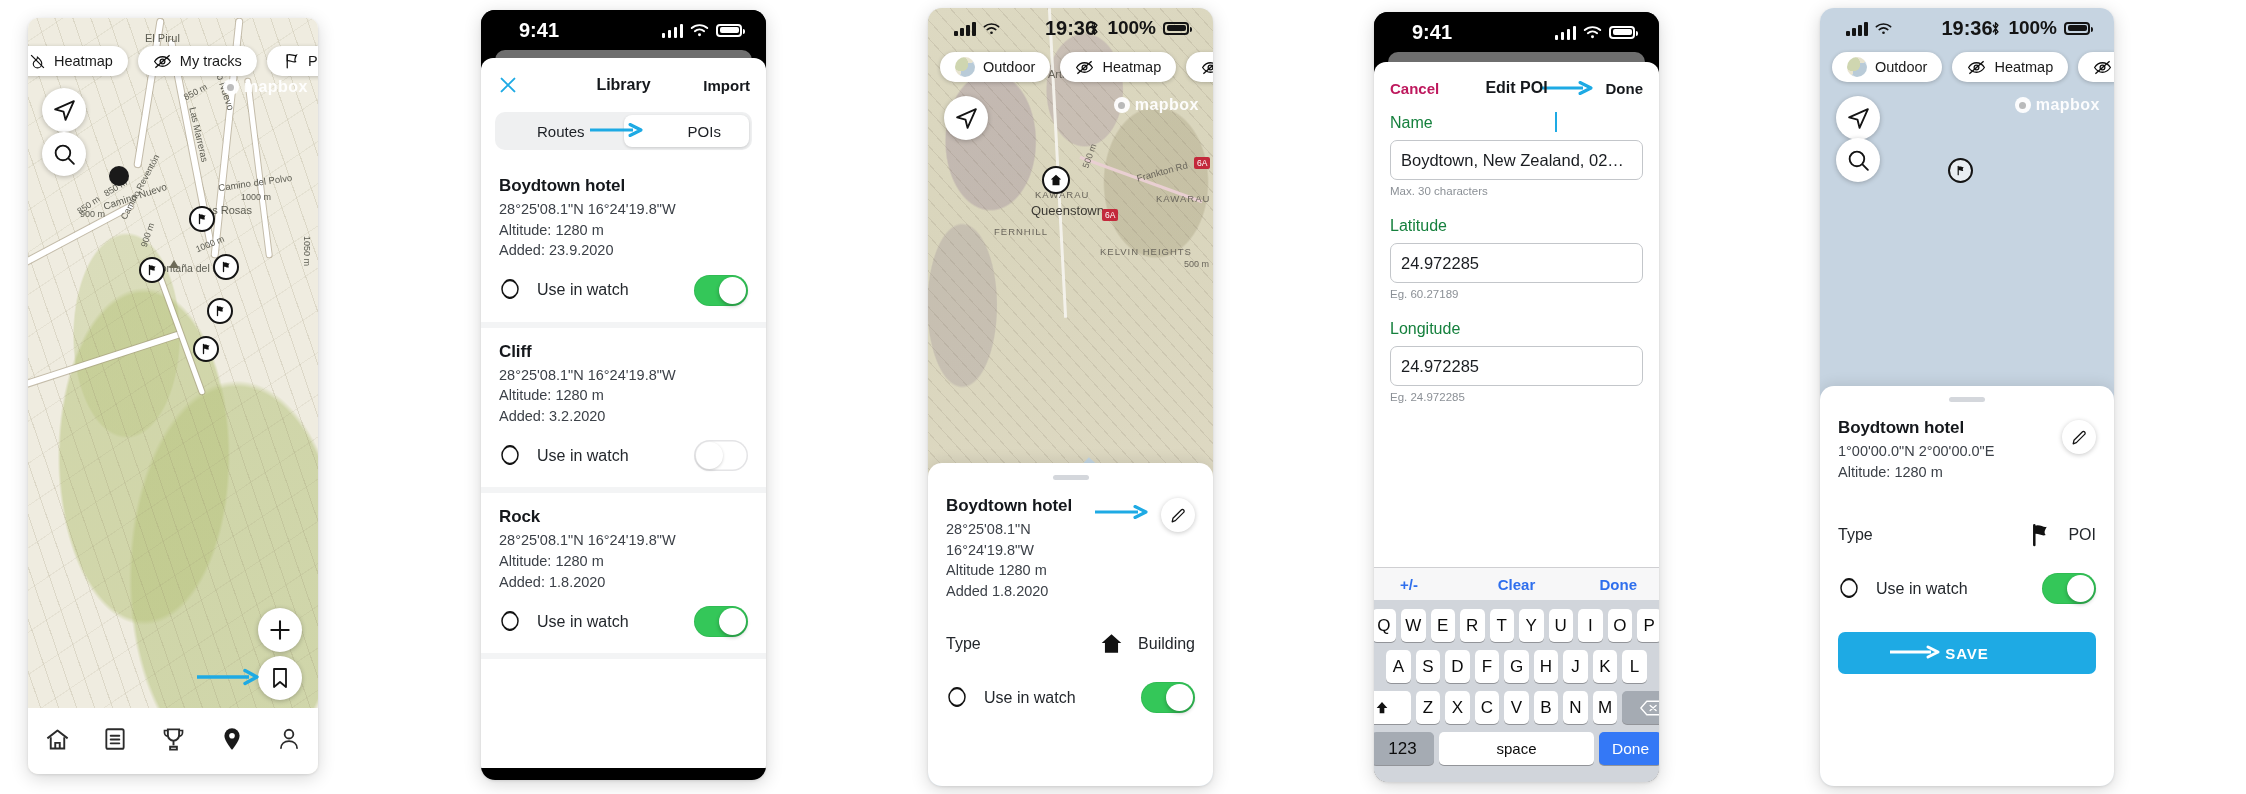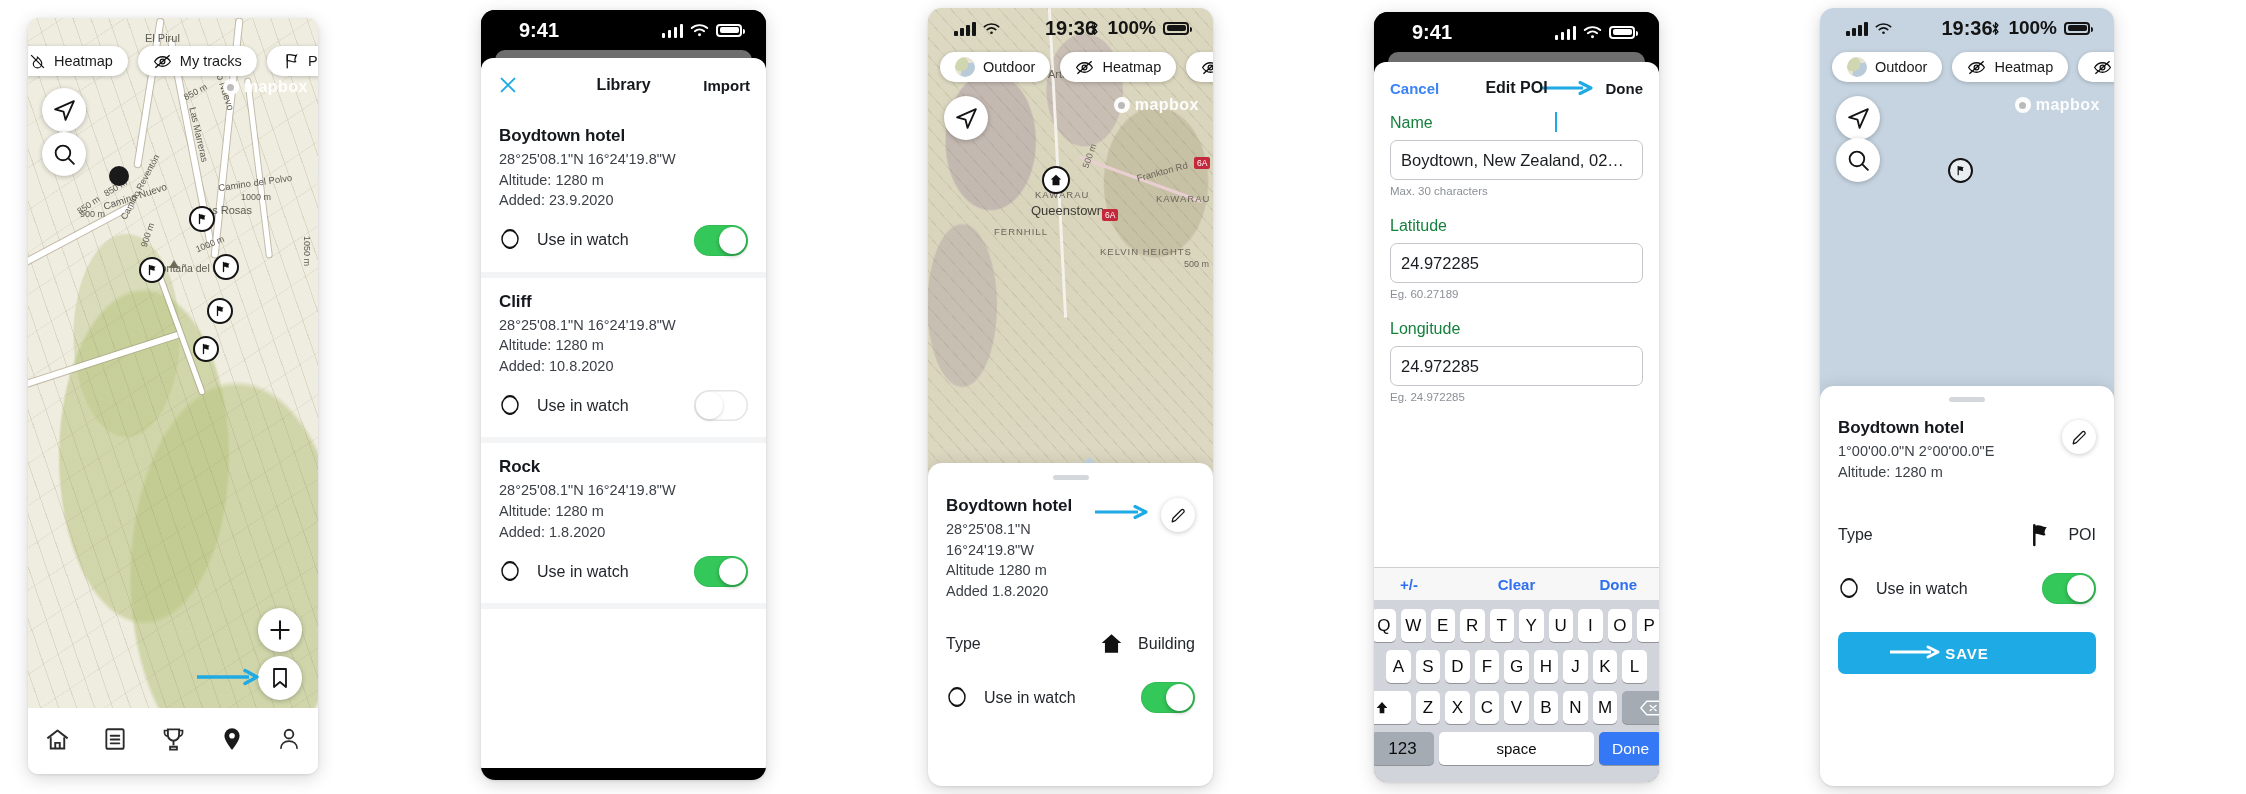--- a/index.html
+++ b/index.html
@@ -365,20 +365,34 @@
         <div style="display:flex;align-items:center;">
           <svg width="22" height="22" viewBox="0 0 24 24" aria-hidden="true">
               <path d="M5 5l14 14M19 5L5 19" stroke="#1eaae4" stroke-width="2.1" stroke-linecap="round"></path>
             </svg>
         </div>
         <div class="spacer"></div>
         <div style="position:absolute; left:0; right:0; text-align:center; font-size:16px; font-weight:bold; color:#15181c;">Library</div>
         <div style="font-size:15px; font-weight:bold; color:#15181c; z-index:2;">Import</div>
       </div>
 
+      <div style="padding:0 14px 12px;">
+        <div class="seg">
+          <div>Routes</div>
+          <div class="active">
+            <span style="position:absolute; left:95px; top:10px;">
+              <svg width="58" height="16" viewBox="0 0 58 16" aria-hidden="true">
+                  <path d="M0 8h43" stroke="#1eaae4" stroke-width="3.1" fill="none"></path>
+                  <path d="M40 2.5L51 8l-11 5.5" stroke="#1eaae4" stroke-width="3.1" fill="none" stroke-linecap="round" stroke-linejoin="round"></path>
+                </svg>
+            </span>
+            <span style="margin-left:36px;">POIs</span>
+          </div>
+        </div>
+      </div>
 
       <div class="lib-item">
         <div class="title-b">Boydtown hotel</div>
         <div class="meta" style="margin-top:3px;">28°25'08.1"N 16°24'19.8"W</div>
         <div class="meta">Altitude: 1280 m</div>
         <div class="meta">Added: 23.9.2020</div>
         <div class="row" style="margin-top:14px;">
           <svg width="22" height="26" viewBox="0 0 22 26" aria-hidden="true">
               <ellipse cx="11" cy="12" rx="8" ry="8.6" stroke="#141414" stroke-width="1.5" fill="none"></ellipse>
               <path d="M5.5 18.2c1.3 2 3.2 3 5.5 3s4.2-1 5.5-3" stroke="#141414" stroke-width="1.5" fill="none"></path>
@@ -389,21 +403,21 @@
           <span class="toggle on">
               <span class="knob"></span>
             </span>
         </div>
       </div>
 
       <div class="lib-item">
         <div class="title-b">Cliff</div>
         <div class="meta" style="margin-top:3px;">28°25'08.1"N 16°24'19.8"W</div>
         <div class="meta">Altitude: 1280 m</div>
-        <div class="meta">Added: 10.8.2020</div>
+        <div class="meta">Added: 3.2.2020</div>
         <div class="row" style="margin-top:14px;">
           <svg width="22" height="26" viewBox="0 0 22 26" aria-hidden="true">
               <ellipse cx="11" cy="12" rx="8" ry="8.6" stroke="#141414" stroke-width="1.5" fill="none"></ellipse>
               <path d="M5.5 18.2c1.3 2 3.2 3 5.5 3s4.2-1 5.5-3" stroke="#141414" stroke-width="1.5" fill="none"></path>
               <path d="M5.5 5.8C6.8 3.8 8.7 2.8 11 2.8s4.2 1 5.5 3" stroke="#141414" stroke-width="1.5" fill="none"></path>
             </svg>
           <span class="lbl" style="margin-left:16px;">Use in watch</span>
           <span class="spacer"></span>
           <span class="toggle off">
               <span class="knob"></span>
@@ -604,21 +618,21 @@
             <i></i>
           </span>
       </span>
     </div>
 
     <div style="position:absolute; left:14px; right:14px; top:40px; height:26px; background:#6e6e6e; border-radius:10px 10px 0 0;"></div>
 
     <div class="sheet" style="top:50px; bottom:0; border-radius:12px 12px 0 0; overflow:hidden; padding:0 16px;">
 
       <div class="row" style="height:52px; position:relative;">
-        <div style="font-size:15px; font-weight:bold; color:#3b82f6;">Cancel</div>
+        <div style="font-size:15px; font-weight:bold; color:#be185d;">Cancel</div>
         <div style="position:absolute; left:0; right:0; text-align:center; font-size:16px; font-weight:bold; color:#15181c;">Edit POI</div>
         <div class="spacer"></div>
         <span class="arrow" style="margin-right:8px;">
           <svg width="58" height="16" viewBox="0 0 58 16" aria-hidden="true">
               <path d="M0 8h43" stroke="#1eaae4" stroke-width="3.1" fill="none"></path>
               <path d="M40 2.5L51 8l-11 5.5" stroke="#1eaae4" stroke-width="3.1" fill="none" stroke-linecap="round" stroke-linejoin="round"></path>
             </svg>
         </span>
         <div style="font-size:15px; font-weight:bold; color:#15181c; z-index:2;">Done</div>
       </div>

